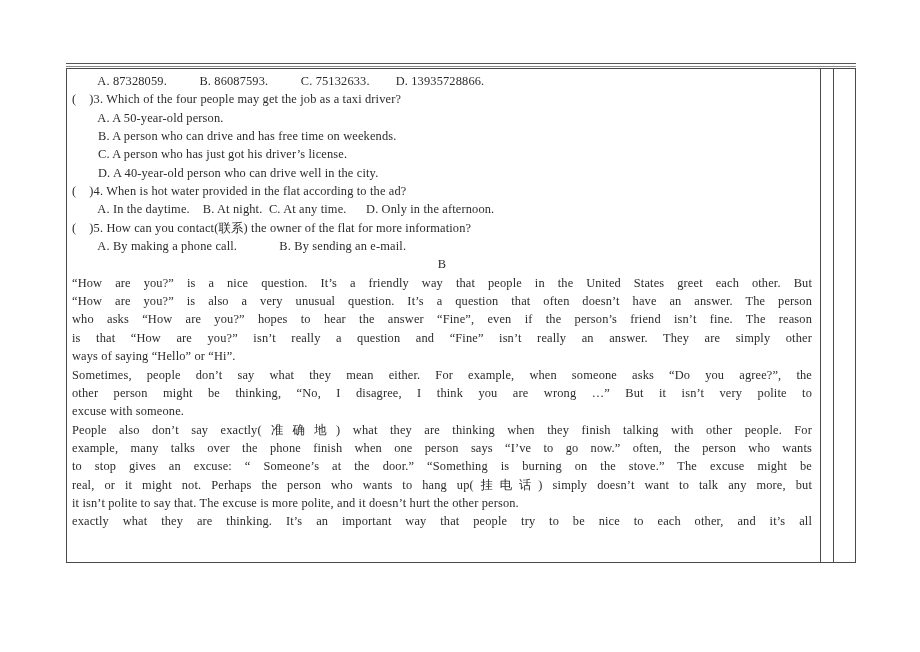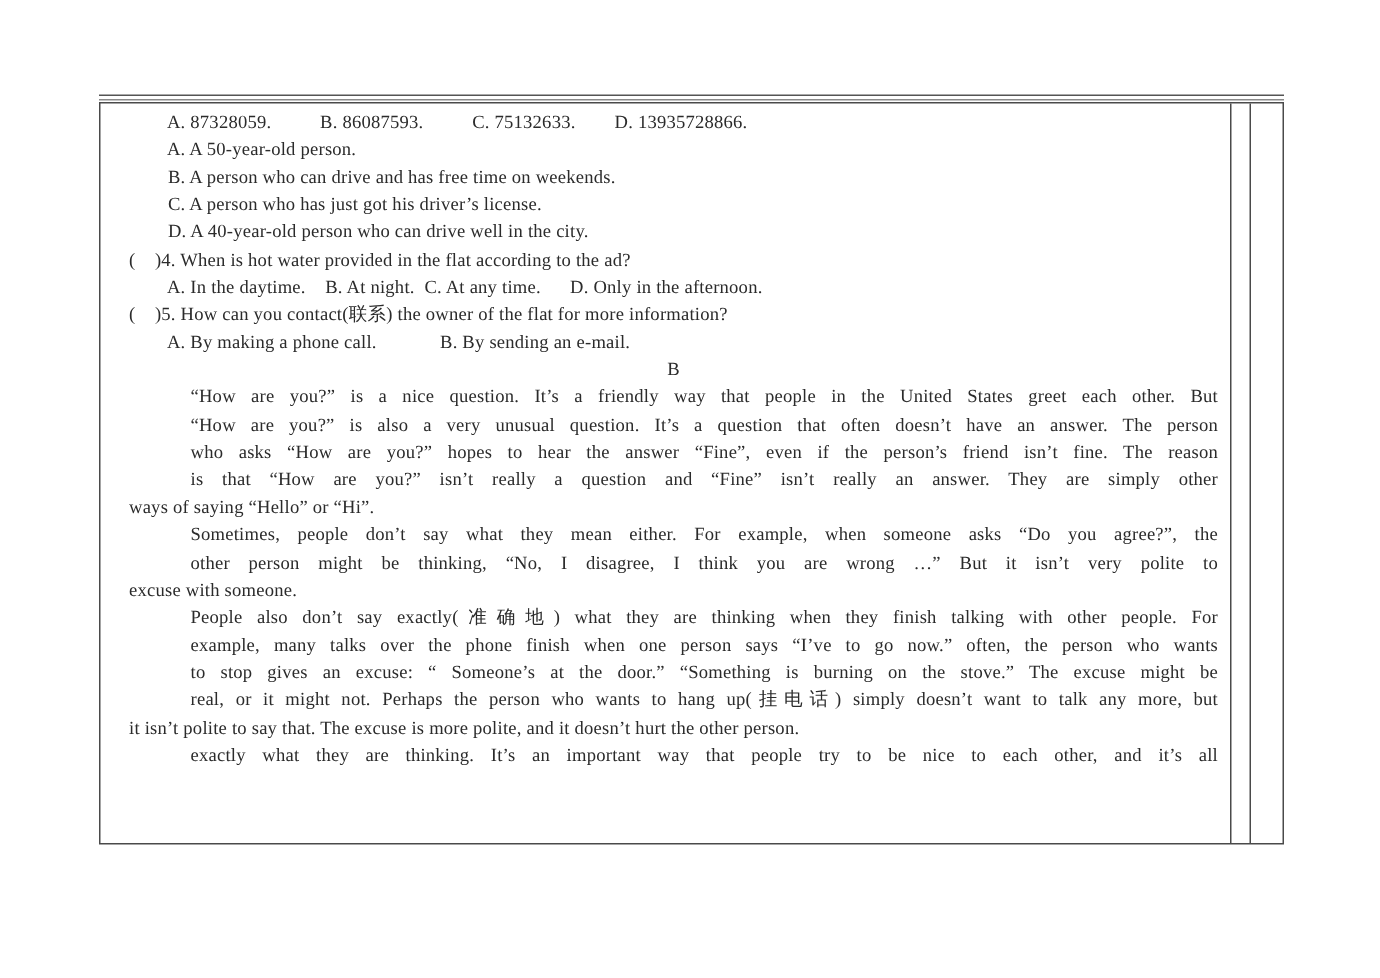--- a/index.html
+++ b/index.html
@@ -57,37 +57,36 @@
   .rule-col-b { left: 766px; }
 
   
   .body-text {
     position: absolute;
     left: 1px;
     top: 0;
     width: 752px;
     height: 100%;
     box-sizing: border-box;
-    padding: 3px 8px 0 18px;
+    padding: 3px 8px 0 4px;
     font-size: 12.4px;
     line-height: 18.35px;
     letter-spacing: 0.15px;
   }
 
   .line {
     white-space: pre;
     height: 18.35px;
     overflow: hidden;
   }
 
   .line.justify {
     white-space: normal;
     text-align: justify;
     text-align-last: justify;
-    margin-left: 41px;
   }
 
   .center {
     text-align: center;
     white-space: pre;
   }
 </style>
 </head>
 <body>
 
@@ -96,20 +95,21 @@
   <div class="top-rule"></div>
 
   <div class="frame">
 
     <div class="rule-col rule-col-a"></div>
     <div class="rule-col rule-col-b"></div>
 
     <div class="body-text">
 
       <div class="line">        A. 87328059.          B. 86087593.          C. 75132633.        D. 13935728866.</div>
+      <div class="line">(    )3. Which of the four people may get the job as a taxi driver?</div>
       <div class="line">        A. A 50-year-old person.</div>
       <div class="line">        B. A person who can drive and has free time on weekends.</div>
       <div class="line">        C. A person who has just got his driver’s license.</div>
       <div class="line">        D. A 40-year-old person who can drive well in the city.</div>
       <div class="line">(    )4. When is hot water provided in the flat according to the ad?</div>
       <div class="line">        A. In the daytime.    B. At night.  C. At any time.      D. Only in the afternoon.</div>
       <div class="line">(    )5. How can you contact(联系) the owner of the flat for more information?</div>
       <div class="line">        A. By making a phone call.             B. By sending an e-mail.</div>
 
       <div class="line center">B</div>

